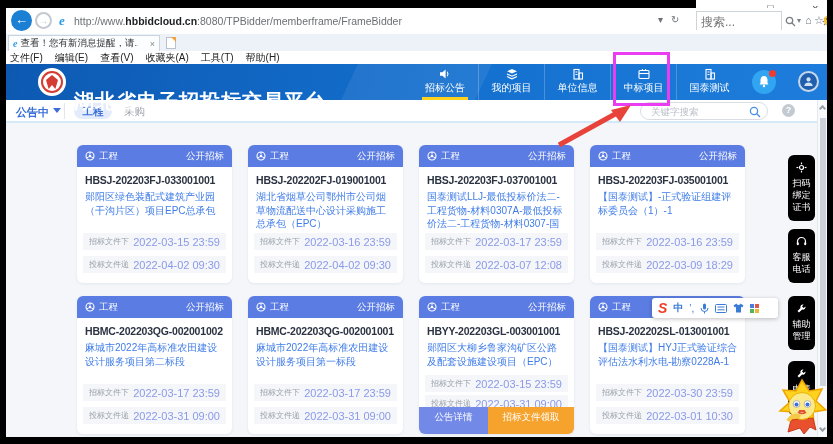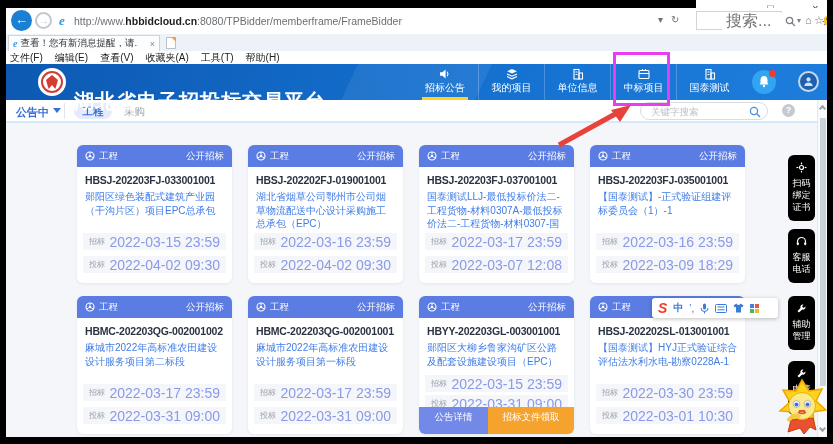--- a/index.html
+++ b/index.html
@@ -17,22 +17,22 @@
   .backbtn { position:absolute; left:5px; top:2px; width:21px; height:21px; border-radius:50%;
     background:#1b7fd4; color:#fff; font-size:13px; text-align:center; line-height:20px; }
   .fwdbtn { position:absolute; left:29px; top:4px; width:17px; height:17px; border-radius:50%;
     border:2px solid #c3c9cf; color:#c3c9cf; font-size:10px; text-align:center; line-height:13px; }
   .ie-e { color:#2f9be8; font-weight:bold; font-style:italic; font-family:"Liberation Serif","DejaVu Serif",serif; }
   .fav { position:absolute; left:53px; top:5px; font-size:13px; }
   .urltext { position:absolute; left:68px; top:7px; font-size:10.5px; color:#6b6f74; white-space:nowrap; width:580px; overflow:hidden; }
   .urltext b { color:#1c1e21;text-align:center; }
   .url-icons { position:absolute; left:652px; top:6px; font-size:10px; color:#6d7278; display:flex; gap:8px; align-items:center; }
   .mini-search { position:absolute; left:690px; top:3px; width:86px; height:19px; border:1px solid #cfd4d9; }
-  .mini-search input { width:100%; height:100%; border:0; outline:0; font-size:16px; color:#555; padding:0 4px;
-    font-family:Liberation Sans, sans-serif;margin-left:25px; }
+  .mini-search input { width:100%; height:100%; border:0; outline:0; font-size:12px; color:#555; padding:0 4px;
+    font-family:Liberation Sans, sans-serif; }
   .chrome-ico { position:absolute; top:6px; font-size:11px; color:#7a8088; }
   .smiley { position:absolute; left:818px; top:7px; width:11px; height:11px; border-radius:50%; background:#f7c325; }
   .smiley:before { content:""; position:absolute; left:2px; top:3px; width:2px; height:2px; background:#7a5a00; border-radius:50%;
     box-shadow:5px 0 0 #7a5a00; }
   .smiley:after { content:""; position:absolute; left:3px; top:7px; width:5px; height:2px; border-bottom:1px solid #7a5a00; border-radius:50%; }
 
   .tabrow { position:absolute; left:0; top:34px; width:821px; height:17px; background:#edf2f8; }
   .tab { position:absolute; left:2px; top:1px; width:152px; height:16px; background:#fbfdfe;
     border:1px solid #c9d4df; border-bottom:0; display:flex; align-items:center; padding:0 4px; gap:3px; }
   .tab .t-title { font-size:9.5px; color:#333; white-space:nowrap; overflow:hidden; max-width:118px; }
@@ -90,21 +90,21 @@
   .c-hd { height:22px; background:#5b7ce2; border-radius:6px 6px 0 0; display:flex; align-items:center;
     justify-content:space-between; padding:0 8px; }
   .c-hd .l { display:flex; align-items:center; gap:4px; color:#fff; font-size:9.5px; }
   .c-hd .r { color:#fff; font-size:9.5px; }
   .c-code { margin:7px 8px 0; font-size:10.5px; font-weight:bold; color:#2b3342; letter-spacing:-0.2px; word-break:break-all; }
   .c-title { margin:4px 8px 0; font-size:10px; color:#3f7ce8; line-height:13.5px; word-break:break-all;
     max-height:41px; overflow:hidden; }
   .f { position:absolute; left:6px; right:6px; height:17px; background:#f5f6f9; display:flex;
     align-items:center; justify-content:space-between; padding:0 6px; overflow:hidden; }
   .f .fl { font-size:8px; color:#9aa2ad; white-space:nowrap; overflow:hidden; }
-  .f .fv { font-size:14px; color:#8a9ae8; white-space:nowrap; margin-left:4px; }
+  .f .fv { font-size:11px; color:#8a9ae8; white-space:nowrap; margin-left:4px; }
   .f1 { bottom:33px; } .f2 { bottom:10px; }
   .card.has-actions .f1 { bottom:42px; } .card.has-actions .f2 { bottom:22px; }
   .c-actions { position:absolute; left:0; right:0; bottom:0; height:27px; display:flex; border-radius:0 0 6px 6px; overflow:hidden; }
   .c-actions .a1 { flex:1; background:#7289e8; color:#fff; font-size:9.5px; text-align:center; line-height:19px; }
   .c-actions .a2 { flex:1.25; background:#f6a32d; color:#fff; font-size:9.5px; text-align:center; line-height:19px; }
 
   
   .side-btn { position:absolute; left:782px; width:27px; background:#000000; border-radius:6px; color:#fff;
     text-align:center; padding-top:4px; z-index:20; }
   .side-btn .ln { font-size:9px; line-height:12px; }

